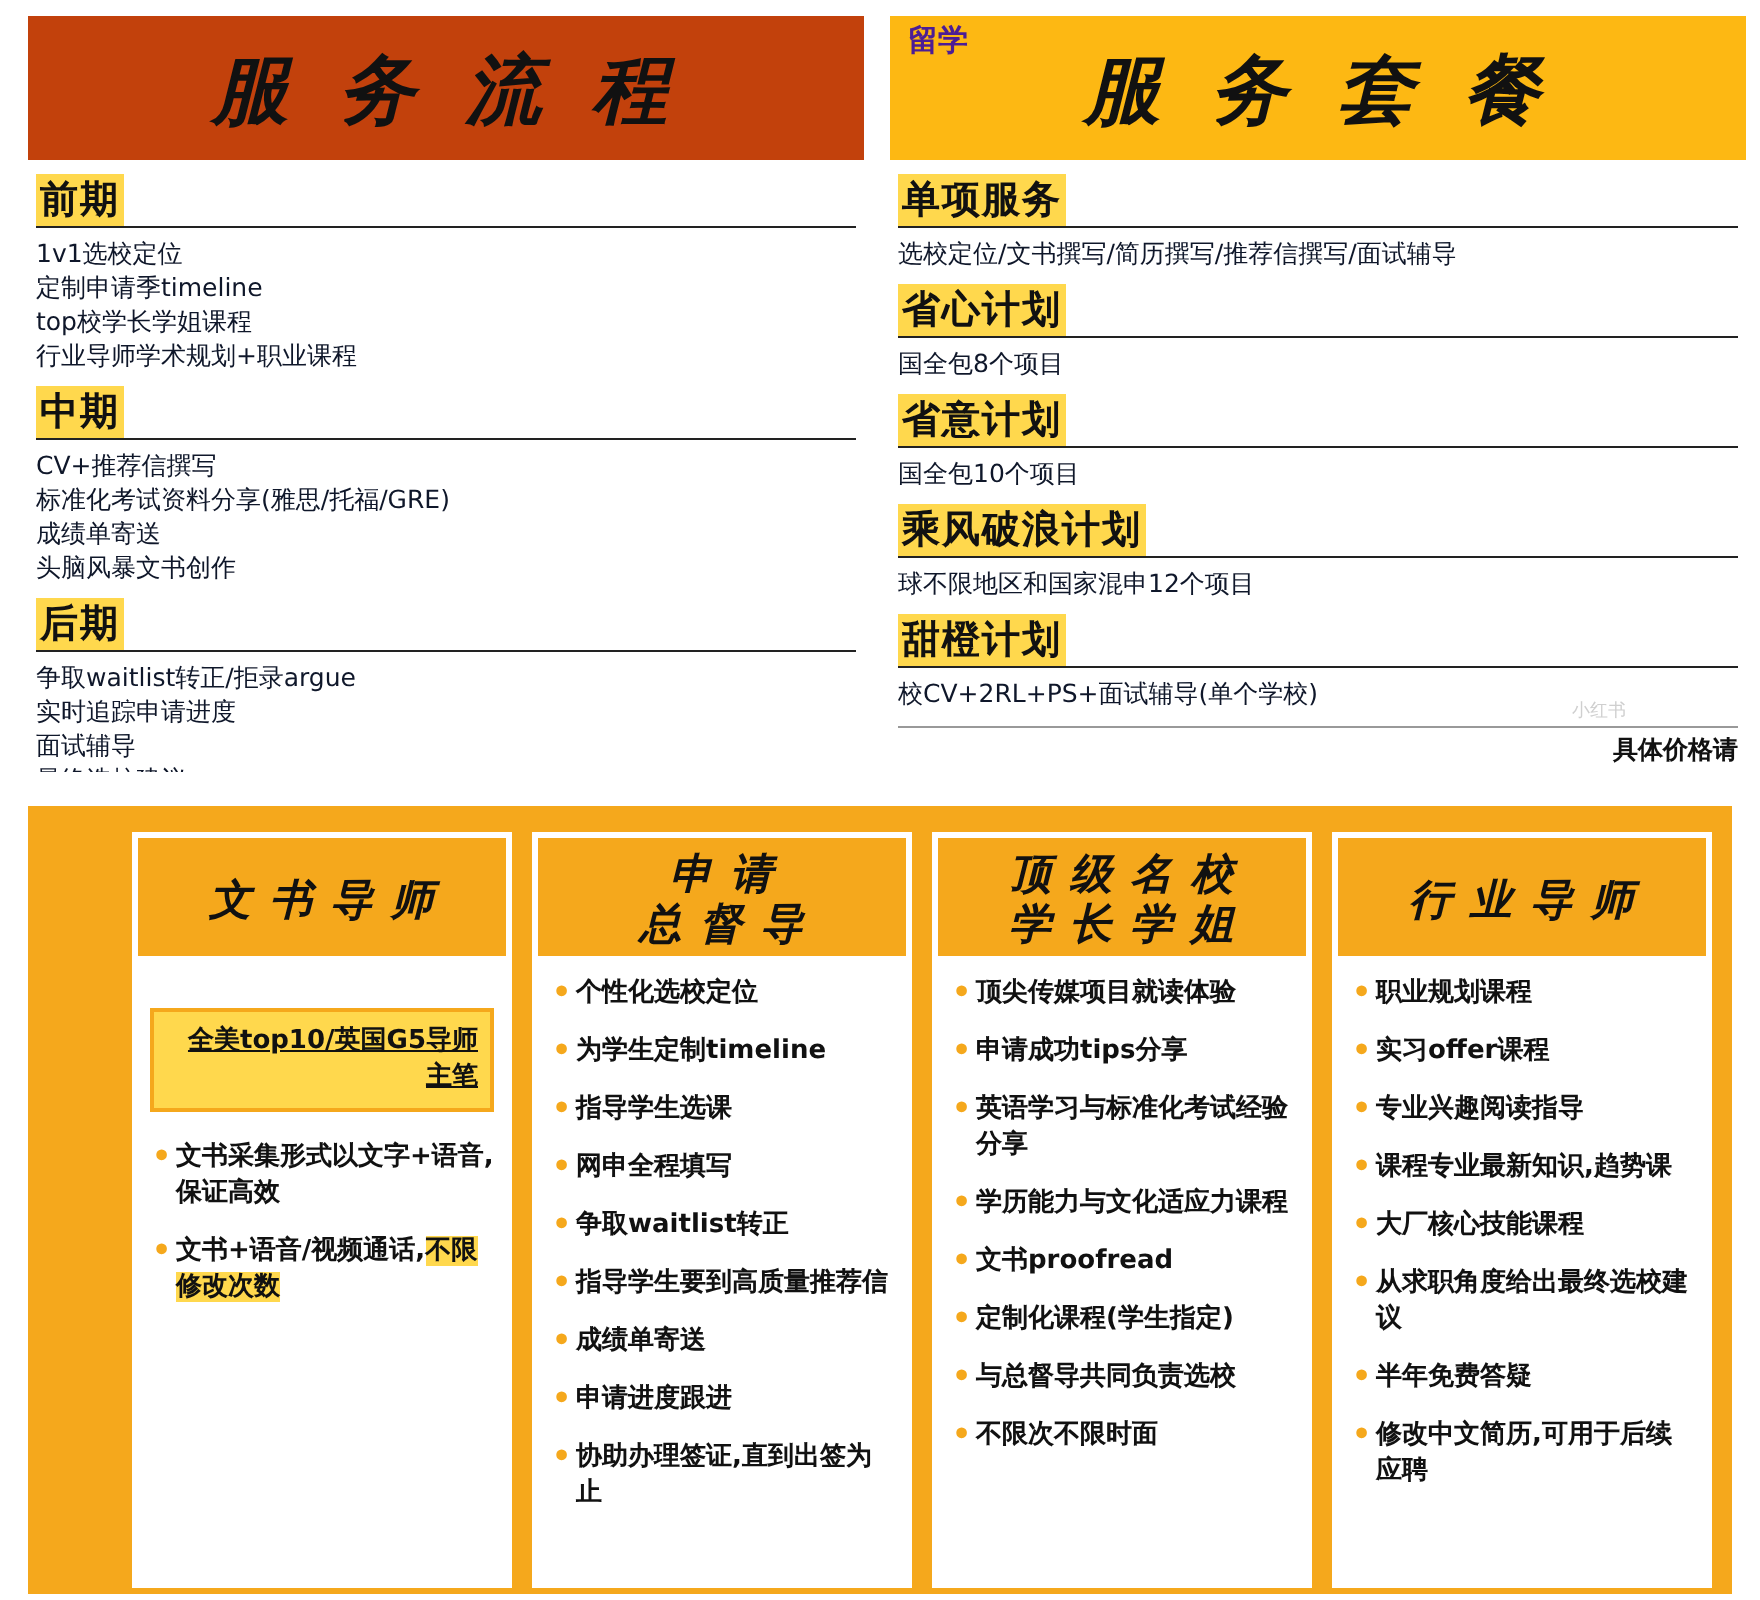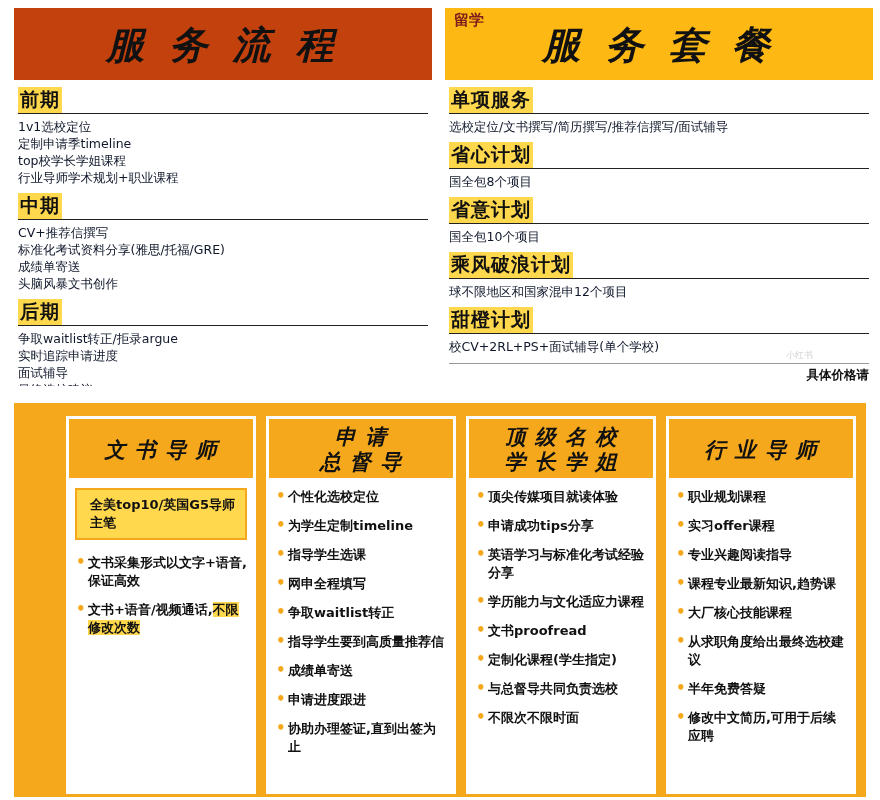--- a/index.html
+++ b/index.html
@@ -53,21 +53,21 @@
     font-style: italic;
     letter-spacing: 6px;
     color: #111111;
     font-family: "DejaVu Sans", "Liberation Sans", sans-serif;
   }
   .banner-tag {
     position: absolute;
     left: 6px; top: 2px;
     font-size: 15px;
     font-weight: 700;
-    color: #7f1d1d;
+    color: #4c1d95;
     background: #FDB813;
     padding: 1px 3px;
   }
 
   .section {
     padding: 0 4px;
   }
   .sec-head {
     margin-top: 7px;
     position: relative;
@@ -174,23 +174,24 @@
     content: "•";
     position: absolute;
     left: 1px; top: -1px;
     color: #F5A81C;
     font-size: 15px;
   }
   .bullet.boxed {
     background: #FFD84D;
     border: 2px solid #F5A81C;
     padding: 6px 6px 6px 13px;
-    margin: 0 0 14px 0;
-    text-align: left;
+    margin: 16px 0 14px 0;
+    text-align: right;
     font-size: 13px;
+    text-decoration: underline;
   }
   .bullet.boxed::before { content: ""; }
 </style>
 </head>
 <body>
 
 <div class="top-row">
 
   <div class="panel panel-left">
     <div class="banner">

